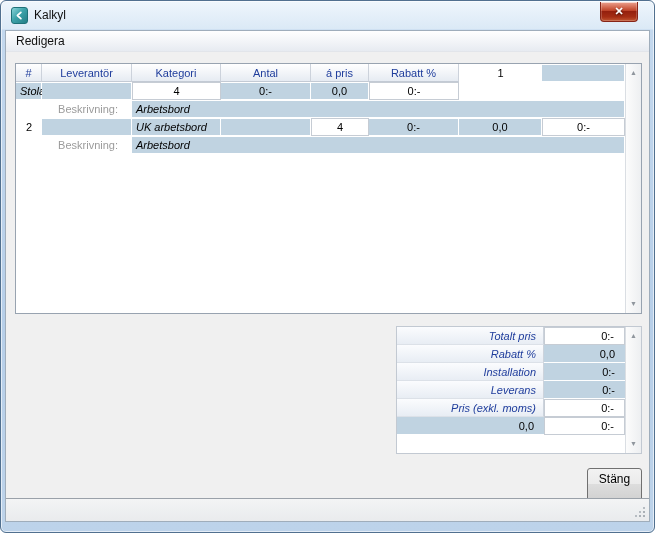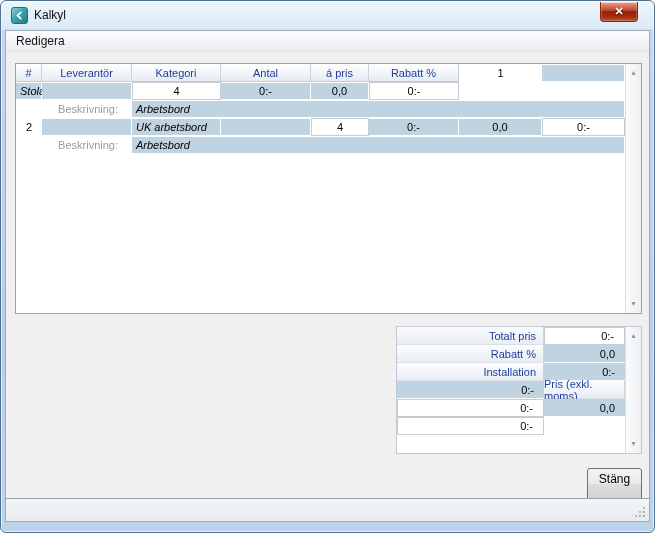--- a/index.html
+++ b/index.html
@@ -55,21 +55,21 @@
   .besk-val { grid-column:3 / span 6; }
   
   .vscroll { position:absolute; top:0; right:0; bottom:0; width:16px;
     border-left:1px solid #dadee3; background:linear-gradient(to right,#fcfcfc,#edeff1); }
   .arr { position:absolute; left:0; right:0; text-align:center; font-size:7px; color:#8f969d; line-height:10px; }
   .arr.up { top:4px; } .arr.dn { bottom:4px; }
   
   .sum { position:absolute; left:390px; top:295px; width:246px; height:128px; background:#fff; border:1px solid #c2c9d2; }
   .sum-grid { position:absolute; left:0; top:0; right:16px; display:grid; grid-template-columns:147px 1fr; grid-auto-rows:18px; }
   .sum-label { background:linear-gradient(#fbfcfe,#e8edf4); border-bottom:1px solid #dce1e8; border-right:1px solid #ccd3dc;
-    color:#1f3d9c; font-size:11px; display:flex; align-items:center; justify-content:flex-end; padding-right:7px; }
+    color:#1f3d9c; font-size:11px; display:flex; align-items:center; justify-content:flex-end; padding-right:7px;font-style:italic; }
   .sum-val { font-size:11px; color:#000; display:flex; align-items:center; justify-content:flex-end; padding-right:10px; }
   .sum-val.edit { background:#fff; border:1px solid #c6ccd4; }
   .sum-val.ro { background:#c0d3e1; border-bottom:1px solid #fff; }
   
   .btn {
     position:absolute; left:581px; top:437px; width:55px; height:35px;
     border:1px solid #707070; border-radius:3px; font-size:12px; color:#000;
     background:linear-gradient(#f2f2f2 0%, #ebebeb 45%, #dddddd 46%, #cfcfcf 100%);
     font-family:"Liberation Sans", sans-serif; text-align:center; line-height:21px;
   }
@@ -147,20 +147,21 @@
       <div class="sum-grid">
         <div class="sum-label">Totalt pris</div>
         <div class="sum-val edit">0:-</div>
 
         <div class="sum-label">Rabatt %</div>
         <div class="sum-val ro">0,0</div>
 
         <div class="sum-label">Installation</div>
         <div class="sum-val ro">0:-</div>
 
+        <div class="sum-label">Leverans</div>
         <div class="sum-val ro">0:-</div>
 
         <div class="sum-label">Pris (exkl. moms)</div>
         <div class="sum-val edit">0:-</div>
 
         <div class="sum-val ro">0,0</div>
 
         <div class="sum-val edit">0:-</div>
       </div>
       <div class="vscroll">

